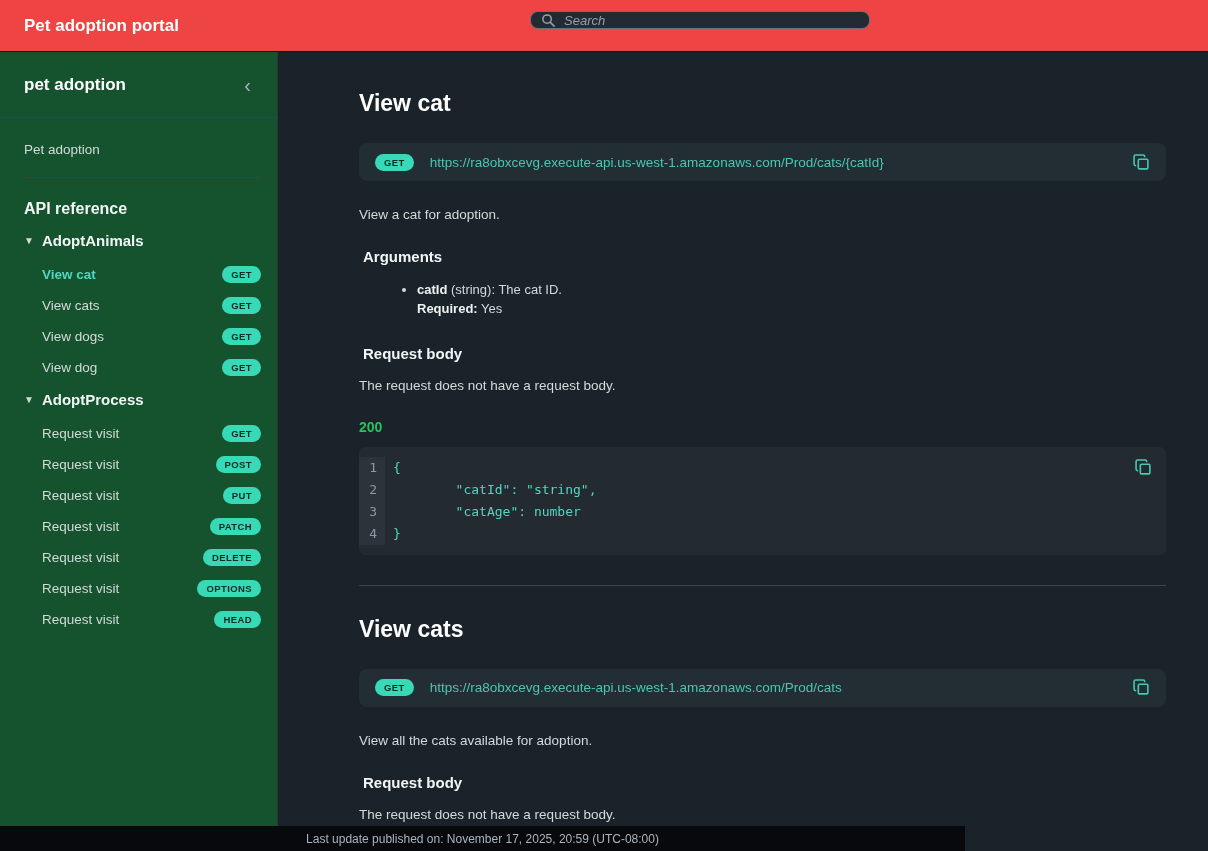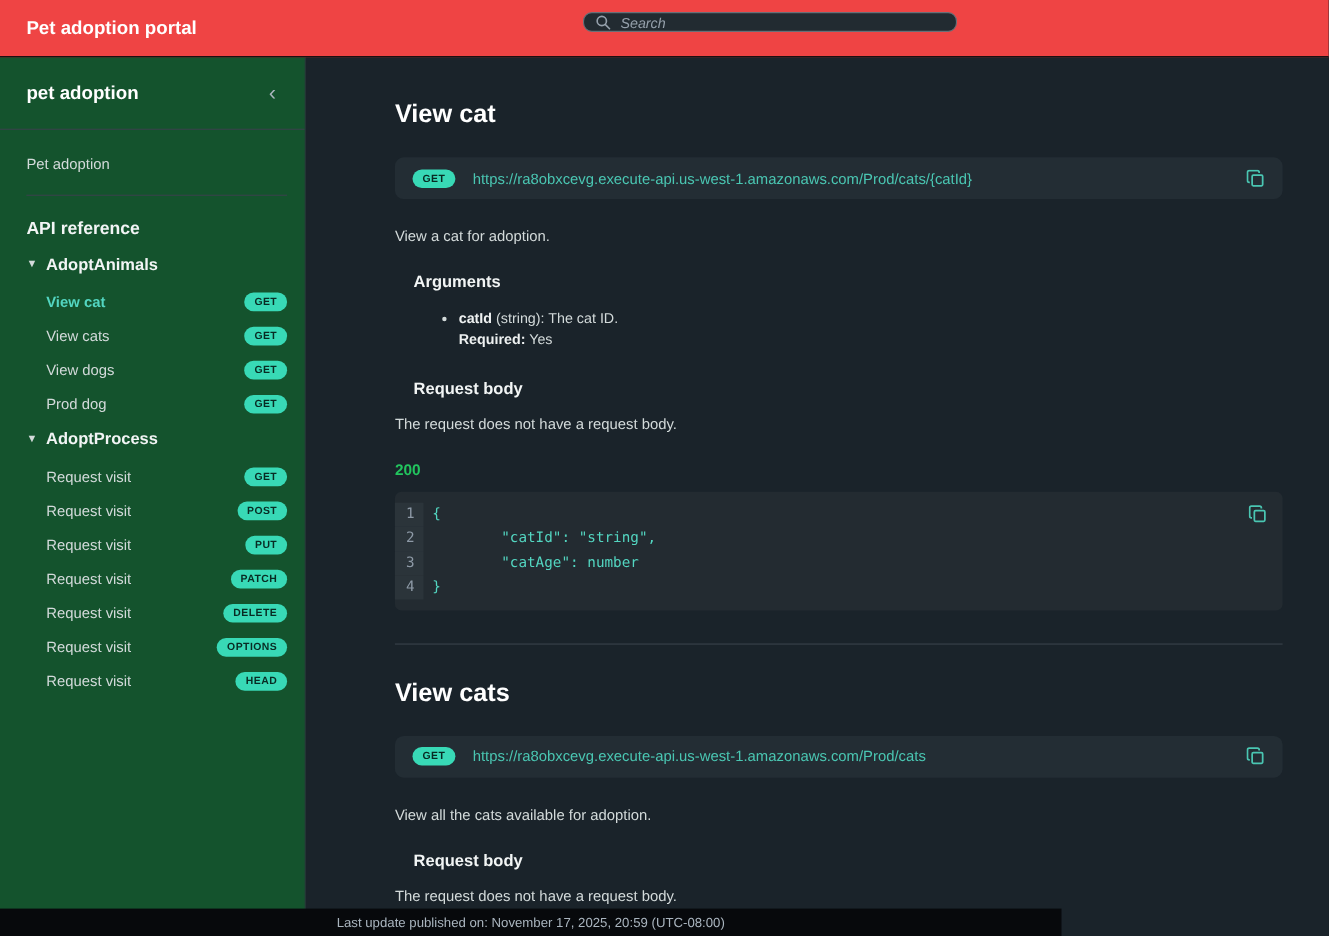--- a/index.html
+++ b/index.html
@@ -81,21 +81,21 @@
   }
   .op-title { color:#ffffff; font-size:23px; font-weight:bold; margin-bottom:26px; }
   .endpoint-bar {
     height:38px; background:#232d34; border-radius:8px;
     display:flex; align-items:center; gap:16px; padding:0 16px;
     margin-bottom:26px;
   }
   .endpoint-url { color:#4ac6b2; font-size:13.5px; text-decoration:none; flex:1; cursor:pointer; }
   .copy-btn { background:none; border:none; cursor:pointer; padding:0; display:flex; }
   .desc { font-size:13.5px; margin-bottom:26px; }
-  .sub-head { color:#f2f5f5; font-size:15px; font-weight:bold; margin:26px 0 16px 17px; }
+  .sub-head { color:#f2f5f5; font-size:15px; font-weight:bold; margin:26px 0 16px 4px; }
   .arg-list { list-style:disc; padding-left:58px; margin-bottom:8px; }
   .arg-list li { font-size:13px; line-height:1.45; }
   .b { font-weight:bold; color:#eef1f1; }
   .status-code { color:#22c55e; font-size:14px; font-weight:bold; margin:22px 0 12px 0; }
 
   .code-block {
     background:#232b31; border-radius:6px; position:relative;
     padding:10px 0; margin-bottom:6px;
   }
   .code-row { display:flex; line-height:22px; }
@@ -159,21 +159,21 @@
       </div>
       <div class="op-row">
         <span class="op-label">View cats</span>
         <span class="method-badge">GET</span>
       </div>
       <div class="op-row">
         <span class="op-label">View dogs</span>
         <span class="method-badge">GET</span>
       </div>
       <div class="op-row">
-        <span class="op-label">Prod dog</span>
+        <span class="op-label">View dog</span>
         <span class="method-badge">GET</span>
       </div>
 
       <div class="group-head">
         <span class="tri">▼</span>
         <span>AdoptProcess</span>
       </div>
       <div class="op-row">
         <span class="op-label">Request visit</span>
         <span class="method-badge">GET</span>

